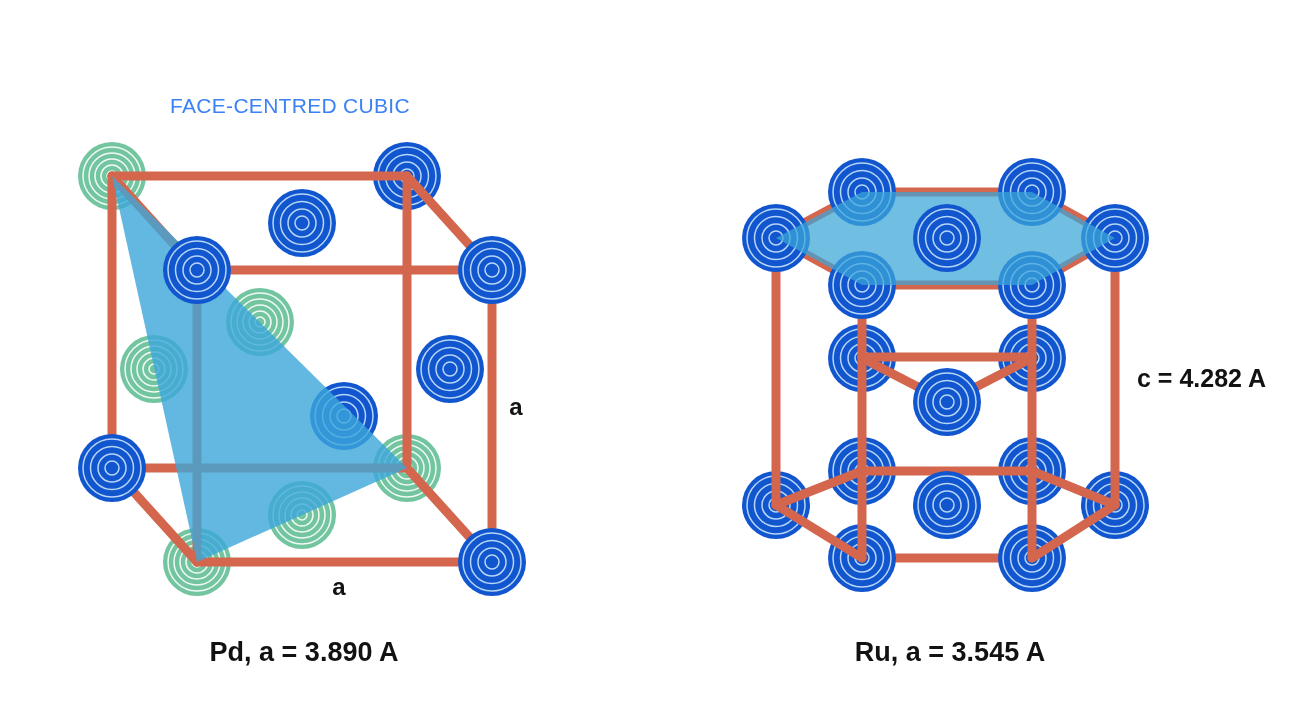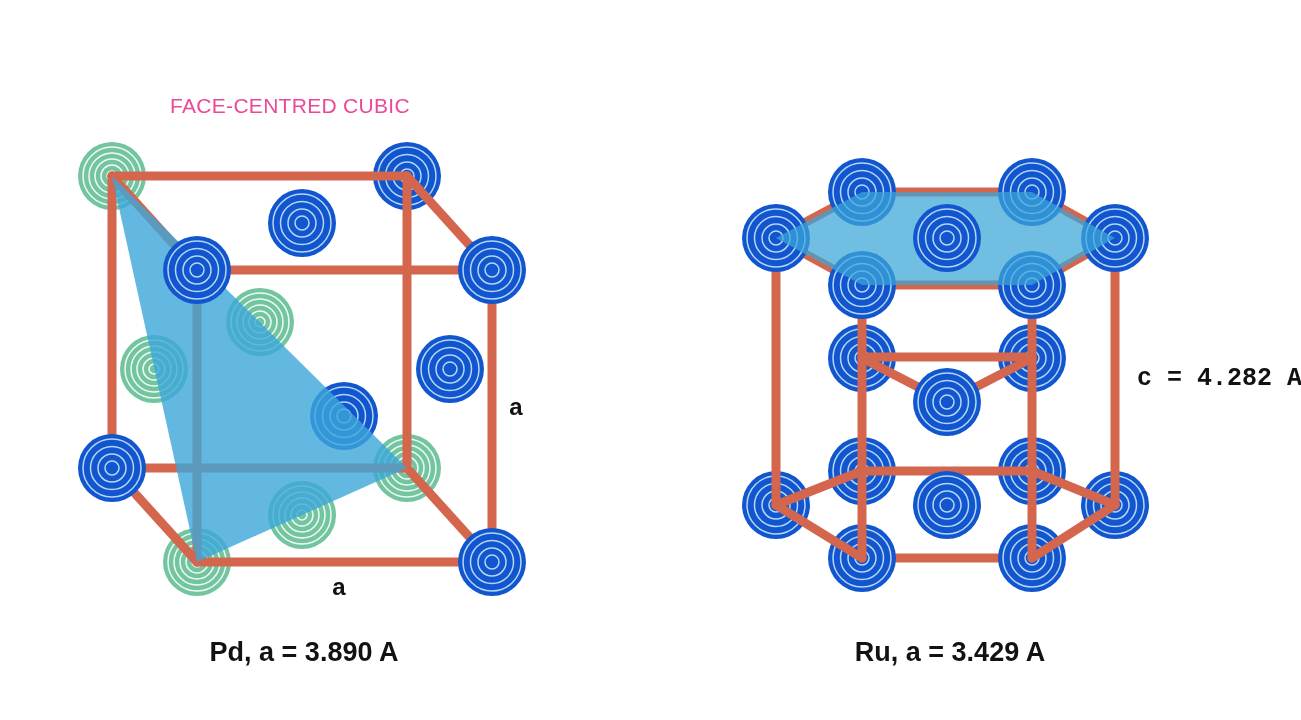--- a/index.html
+++ b/index.html
@@ -23,42 +23,42 @@
   .label {
     position: absolute;
     color: #1e1e20;
     white-space: nowrap;
     user-select: none;
   }
   .title {
     font-size: 21px;
     font-weight: 400;
     letter-spacing: 0.3px;
-    color: #ec4899;
+    color: #3b82f6;
     transform: translateX(-50%);
   }
   .fcc-title { left: 290px; top: 94px; }
   .hcp-title { left: 938px; top: 94px; }
   .caption {
     font-size: 27px;
     font-weight: 700;
     color: #121214;
     transform: translateX(-50%);
     text-align: center;
   }
   .fcc-caption { left: 304px; top: 637px; }
   .hcp-caption { left: 950px; top: 637px; }
   .axis-label {
     font-size: 24px;
     font-weight: 700;
     color: #121214;
   }
   .a-right  { left: 516px; top: 393px; transform: translateX(-50%); }
   .a-bottom { left: 339px; top: 573px; transform: translateX(-50%); }
-  .c-label  { left: 1137px; top: 364px; font-size: 25px; font-family: Liberation Mono, monospace; }
+  .c-label  { left: 1137px; top: 364px; font-size: 25px; }
 </style>
 </head>
 <body>
 
 <div class="canvas">
   <svg id="diagram" width="1301" height="720" viewBox="0 0 1301 720">
       <g>
         <line x1="862" y1="558" x2="1032" y2="558" stroke="#d4664e" stroke-width="9" stroke-linecap="round"></line>
       </g>
       <g>
@@ -328,14 +328,14 @@
       </g>
     </svg>
 
   <div class="label title fcc-title">FACE-CENTRED CUBIC</div>
 
   <div class="label axis-label a-right">a</div>
   <div class="label axis-label a-bottom">a</div>
   <div class="label axis-label c-label">c = 4.282 A</div>
 
   <div class="label caption fcc-caption">Pd, a = 3.890 A</div>
-  <div class="label caption hcp-caption">Ru, a = 3.429 A</div>
+  <div class="label caption hcp-caption">Ru, a = 3.545 A</div>
 </div>
 
 </body></html>

